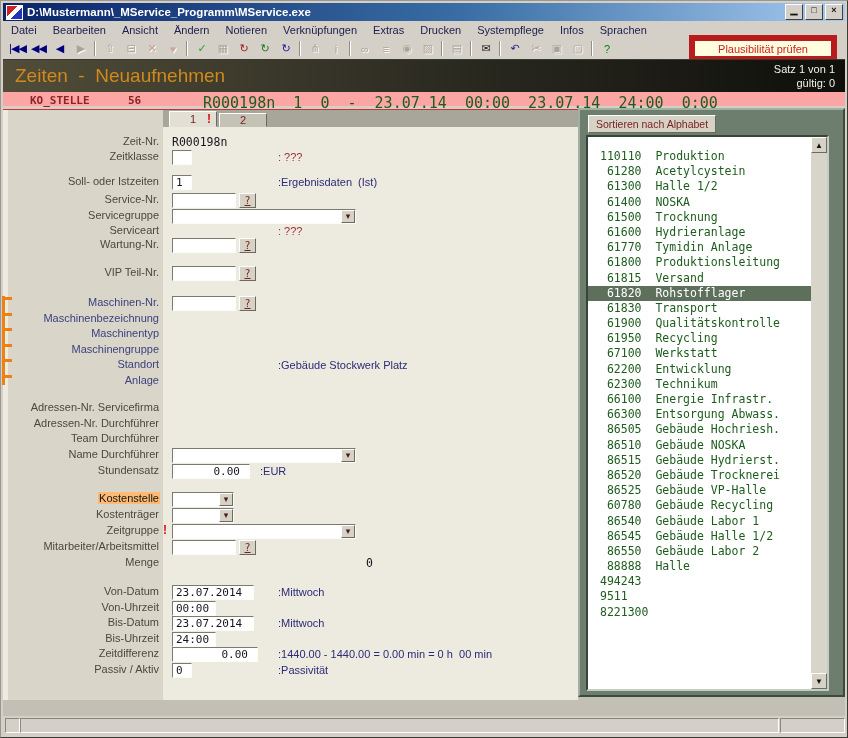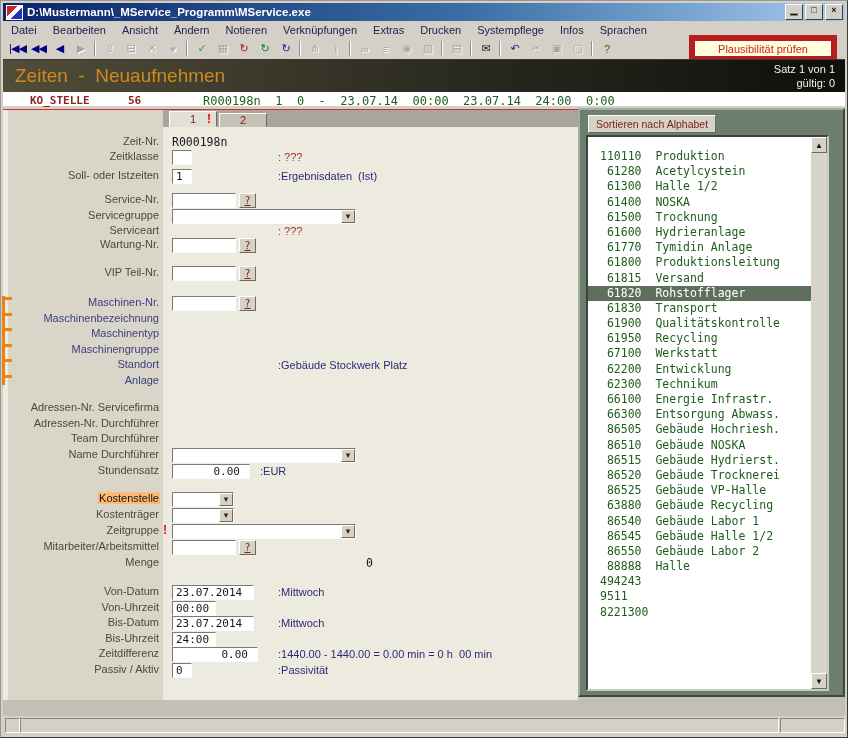--- a/index.html
+++ b/index.html
@@ -27,24 +27,24 @@
   .tsep{width:0;height:15px;border-left:1px solid #928f84;border-right:1px solid #ffffff;margin:0 3px;}
   .plaus{margin-left:auto;margin-right:8px;width:136px;height:15px;background:#ffffdf;
        border:6px solid #b91c1c;color:#cc2222;font-size:11px;display:flex;align-items:center;justify-content:center;}
   
   .titleband{position:absolute;left:3px;top:59px;width:842px;height:33px;
        background:linear-gradient(90deg,#514d39,#2a2920 55%,#0f0f0b);border-top:1px solid #3a3930;box-sizing:border-box;}
   .page-title{position:absolute;left:12px;top:5px;font-size:19px;color:#d0891c;white-space:pre;}
   .satz{position:absolute;right:10px;top:3px;color:#f2f2ea;font-size:11px;}
   .gueltig{position:absolute;right:10px;top:17px;color:#f2f2ea;font-size:11px;}
   
-  .headerrow{position:absolute;left:3px;top:92px;width:842px;height:14px;background:#ffffff;}
+  .headerrow{position:absolute;left:3px;top:92px;width:842px;height:14px;background:#fca5a5;}
   .ko-label{position:absolute;left:27px;top:2px;font-family:"DejaVu Sans Mono",monospace;font-size:11px;font-weight:bold;color:#8b2525;}
   .ko-value{position:absolute;left:125px;top:2px;font-family:"DejaVu Sans Mono",monospace;font-size:11px;font-weight:bold;color:#8b2525;}
-  .rec-summary{position:absolute;left:200px;top:2px;font-family:"DejaVu Sans Mono",monospace;font-size:12px;color:#1d5c1d;white-space:pre;}
+  .rec-summary{position:absolute;left:200px;top:2px;font-family:"DejaVu Sans Mono",monospace;font-size:15px;color:#1d5c1d;white-space:pre;}
   .redline{position:absolute;left:3px;top:109px;width:575px;height:2px;background:#d03030;}
   
   .mainbg{position:absolute;left:3px;top:110px;width:842px;height:606px;background:#c2bfb4;}
   .formbg{position:absolute;left:3px;top:110px;width:575px;height:590px;background:#edeadf;}
   .labelcol{position:absolute;left:8px;top:110px;width:155px;height:590px;background:#d9d6c9;}
   .tabstrip{position:absolute;left:163px;top:110px;width:415px;height:17px;background:#a8a59a;}
   .tab{position:absolute;top:1px;height:16px;font-size:11px;color:#7a2222;text-align:center;box-sizing:border-box;}
   .tab.active{left:6px;width:48px;background:#e2dfd4;border:1px solid;border-color:#fff #6a6a60 transparent #fff;line-height:14px;}
   .tab.inactive{left:56px;width:48px;top:3px;height:14px;background:#c4c1b5;border:1px solid;border-color:#fff #6a6a60 transparent #fff;line-height:12px;}
   .tab-alert{position:absolute;right:5px;top:0;color:#e01010;font-weight:bold;font-size:12px;}
@@ -194,21 +194,21 @@
           <div class="static-val">R000198n</div>
         </div>
       </div>
       <div class="frow" style="top: 39px;">
         <div class="flabel"><span>Zeitklasse</span></div>
         <div class="ffield">
           <div class="inp" style="width: 20px;"></div>
         </div>
         <div class="fhint red" style="left: 270px;">: ???</div>
       </div>
-      <div class="frow" style="top: 58px;">
+      <div class="frow" style="top: 64px;">
         <div class="flabel"><span>Soll- oder Istzeiten</span></div>
         <div class="ffield">
           <div class="inp" style="width: 20px;">1</div>
         </div>
         <div class="fhint" style="left: 270px;">:Ergebnisdaten  (Ist)</div>
       </div>
       <div class="frow" style="top: 82px;">
         <div class="flabel"><span>Service-Nr.</span></div>
         <div class="ffield">
           <div class="inp" style="width: 64px;"></div>
@@ -385,21 +385,21 @@
           <div class="list-row"> 67100  Werkstatt</div>
           <div class="list-row"> 62200  Entwicklung</div>
           <div class="list-row"> 62300  Technikum</div>
           <div class="list-row"> 66100  Energie Infrastr.</div>
           <div class="list-row"> 66300  Entsorgung Abwass.</div>
           <div class="list-row"> 86505  Gebäude Hochriesh.</div>
           <div class="list-row"> 86510  Gebäude NOSKA</div>
           <div class="list-row"> 86515  Gebäude Hydrierst.</div>
           <div class="list-row"> 86520  Gebäude Trocknerei</div>
           <div class="list-row"> 86525  Gebäude VP-Halle</div>
-          <div class="list-row"> 63880  Gebäude Recycling</div>
+          <div class="list-row"> 60780  Gebäude Recycling</div>
           <div class="list-row"> 86540  Gebäude Labor 1</div>
           <div class="list-row"> 86545  Gebäude Halle 1/2</div>
           <div class="list-row"> 86550  Gebäude Labor 2</div>
           <div class="list-row"> 88888  Halle</div>
           <div class="list-row">494243</div>
           <div class="list-row">9511</div>
           <div class="list-row">8221300</div>
         </div>
       <div class="vscroll">
         <div class="vbtn" style="top:0">▲</div>

